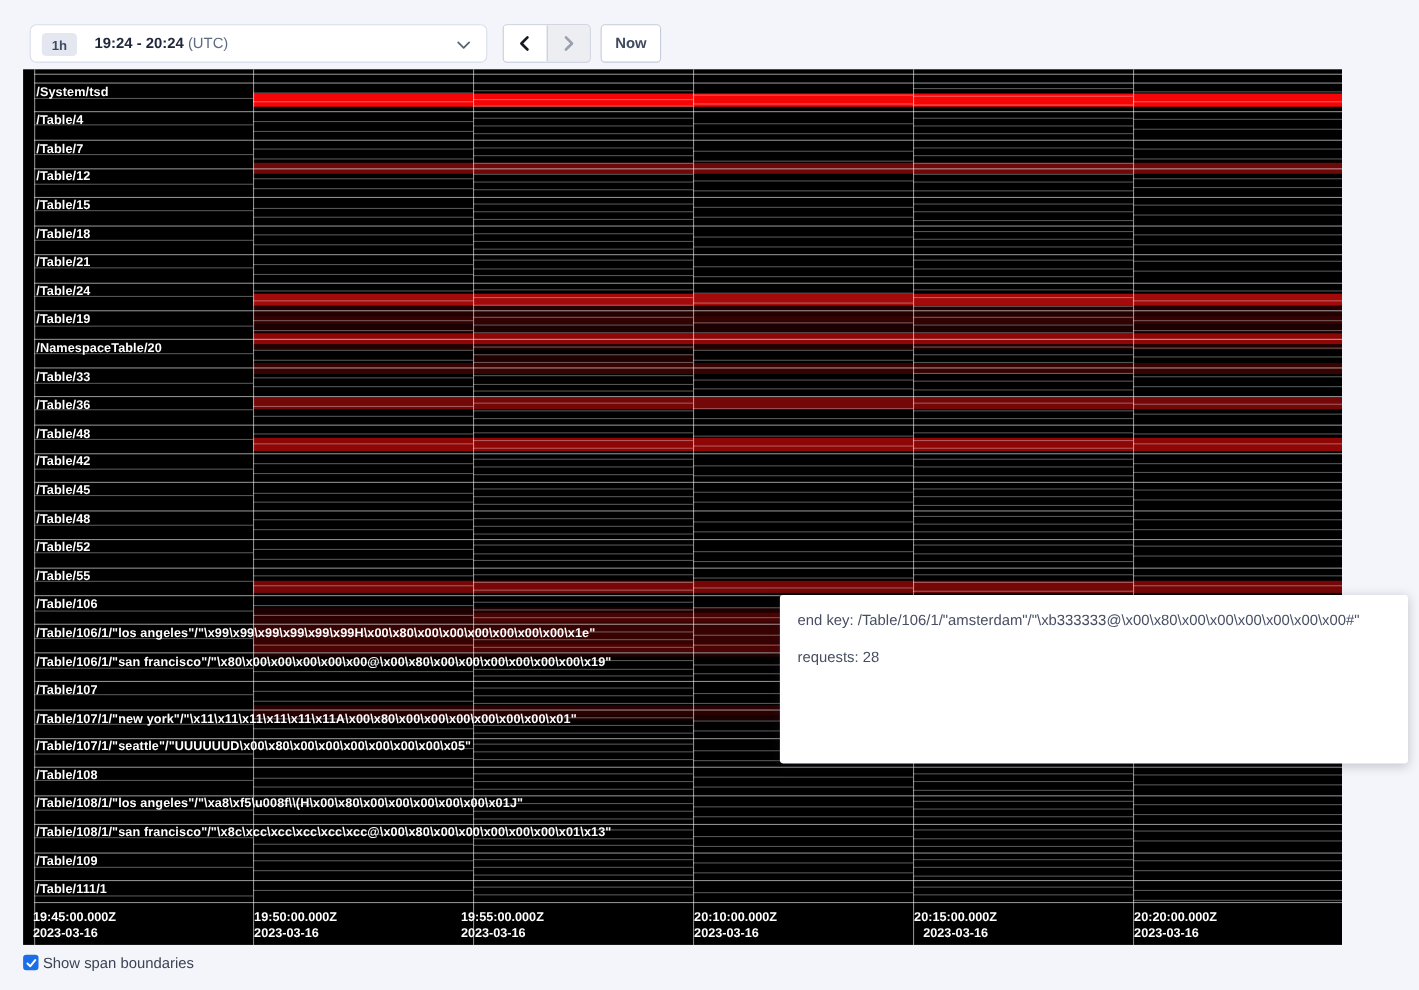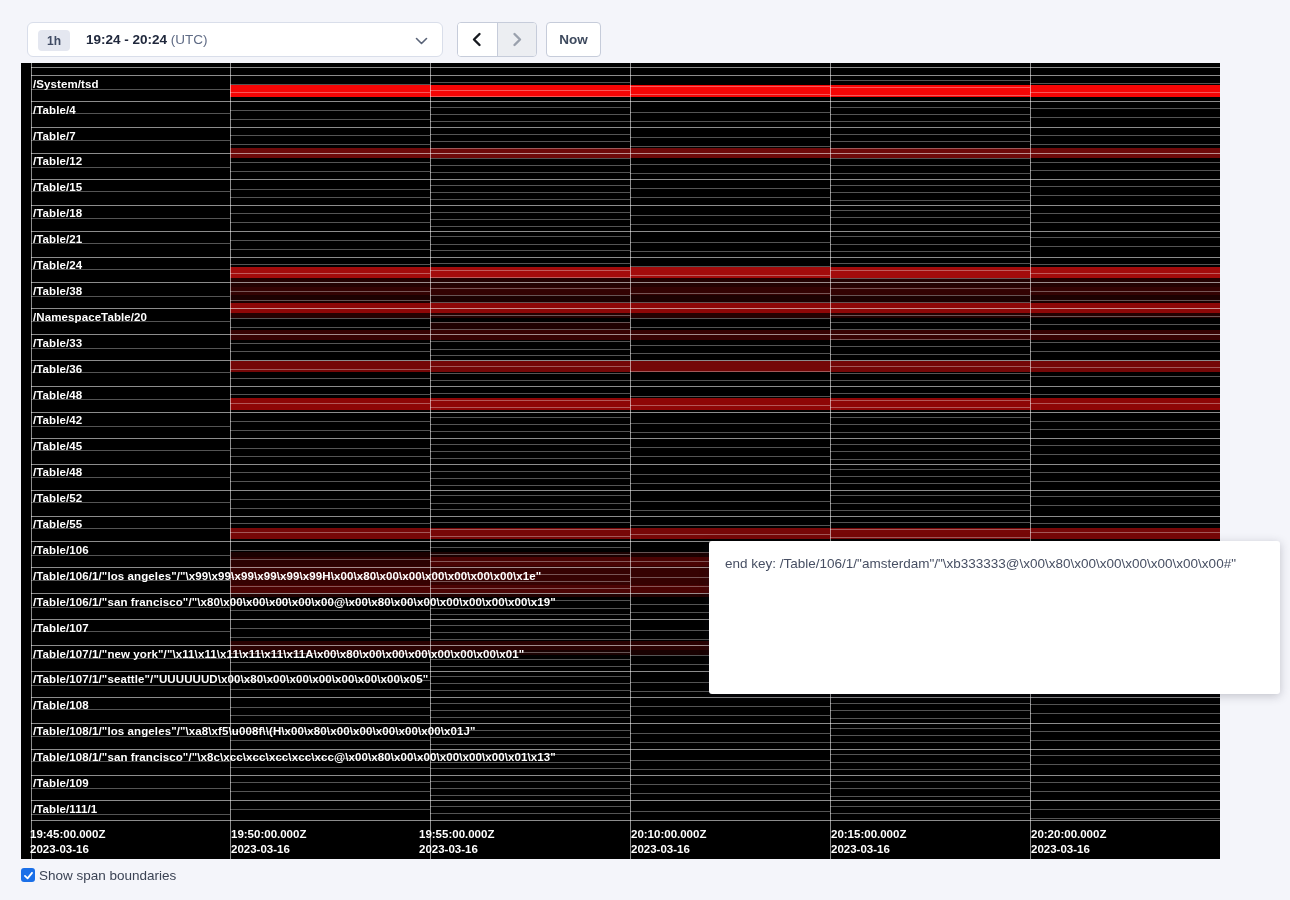--- a/index.html
+++ b/index.html
@@ -516,21 +516,21 @@
     <div class="vline" style="left: 809px;"></div>
     <div class="vline" style="left: 1009px;"></div>
     <div class="row-label" style="top: 14.7px;">/System/tsd</div>
     <div class="row-label" style="top: 40.6px;">/Table/4</div>
     <div class="row-label" style="top: 66.5px;">/Table/7</div>
     <div class="row-label" style="top: 92.4px;">/Table/12</div>
     <div class="row-label" style="top: 118.3px;">/Table/15</div>
     <div class="row-label" style="top: 144.2px;">/Table/18</div>
     <div class="row-label" style="top: 170.1px; text-align: right;">/Table/21</div>
     <div class="row-label" style="top: 196px;">/Table/24</div>
-    <div class="row-label" style="top: 221.9px;">/Table/38</div>
+    <div class="row-label" style="top: 221.9px;">/Table/19</div>
     <div class="row-label" style="top: 247.8px;">/NamespaceTable/20</div>
     <div class="row-label" style="top: 273.7px;">/Table/33</div>
     <div class="row-label" style="top: 299.6px;">/Table/36</div>
     <div class="row-label" style="top: 325.5px;">/Table/48</div>
     <div class="row-label" style="top: 351.4px;">/Table/42</div>
     <div class="row-label" style="top: 377.3px;">/Table/45</div>
     <div class="row-label" style="top: 403.2px;">/Table/48</div>
     <div class="row-label" style="top: 429.1px;">/Table/52</div>
     <div class="row-label" style="top: 455px;">/Table/55</div>
     <div class="row-label" style="top: 480.9px;">/Table/106</div>
@@ -545,28 +545,29 @@
     <div class="row-label" style="top: 714px;">/Table/109</div>
     <div class="row-label" style="top: 739.9px;">/Table/111/1</div>
     <div class="axis-label" style="left: 9px; top: 764px; white-space: pre;">19:45:00.000Z
 2023-03-16</div>
     <div class="axis-label" style="left: 210px; top: 764px; white-space: pre;">19:50:00.000Z
 2023-03-16</div>
     <div class="axis-label" style="left: 398px; top: 764px; white-space: pre;">19:55:00.000Z
 2023-03-16</div>
     <div class="axis-label" style="left: 610px; top: 764px; white-space: pre;">20:10:00.000Z
 2023-03-16</div>
-    <div class="axis-label" style="left: 810px; top: 764px; white-space: pre;">20:15:00.000Z
+    <div class="axis-label" style="left: 810px; top: 764px; white-space: pre; text-align: center;">20:15:00.000Z
 2023-03-16</div>
     <div class="axis-label" style="left: 1010px; top: 764px; white-space: pre;">20:20:00.000Z
 2023-03-16</div>
   </div>
 
 <div class="tooltip">
   <div class="tline">end key: /Table/106/1/"amsterdam"/"\xb333333@\x00\x80\x00\x00\x00\x00\x00\x00#"</div>
+  <div class="tline">requests: 28</div>
 </div>
 
 <label class="footer-check">
   <span class="cbx">
     <svg width="11" height="11" viewBox="0 0 14 14">
         <polyline points="2.5,7.5 5.8,10.6 11.5,3.6" fill="none" stroke="#ffffff" stroke-width="2.3" stroke-linecap="round" stroke-linejoin="round"></polyline>
       </svg>
   </span>
   <span class="lbl">Show span boundaries</span>
 </label>

